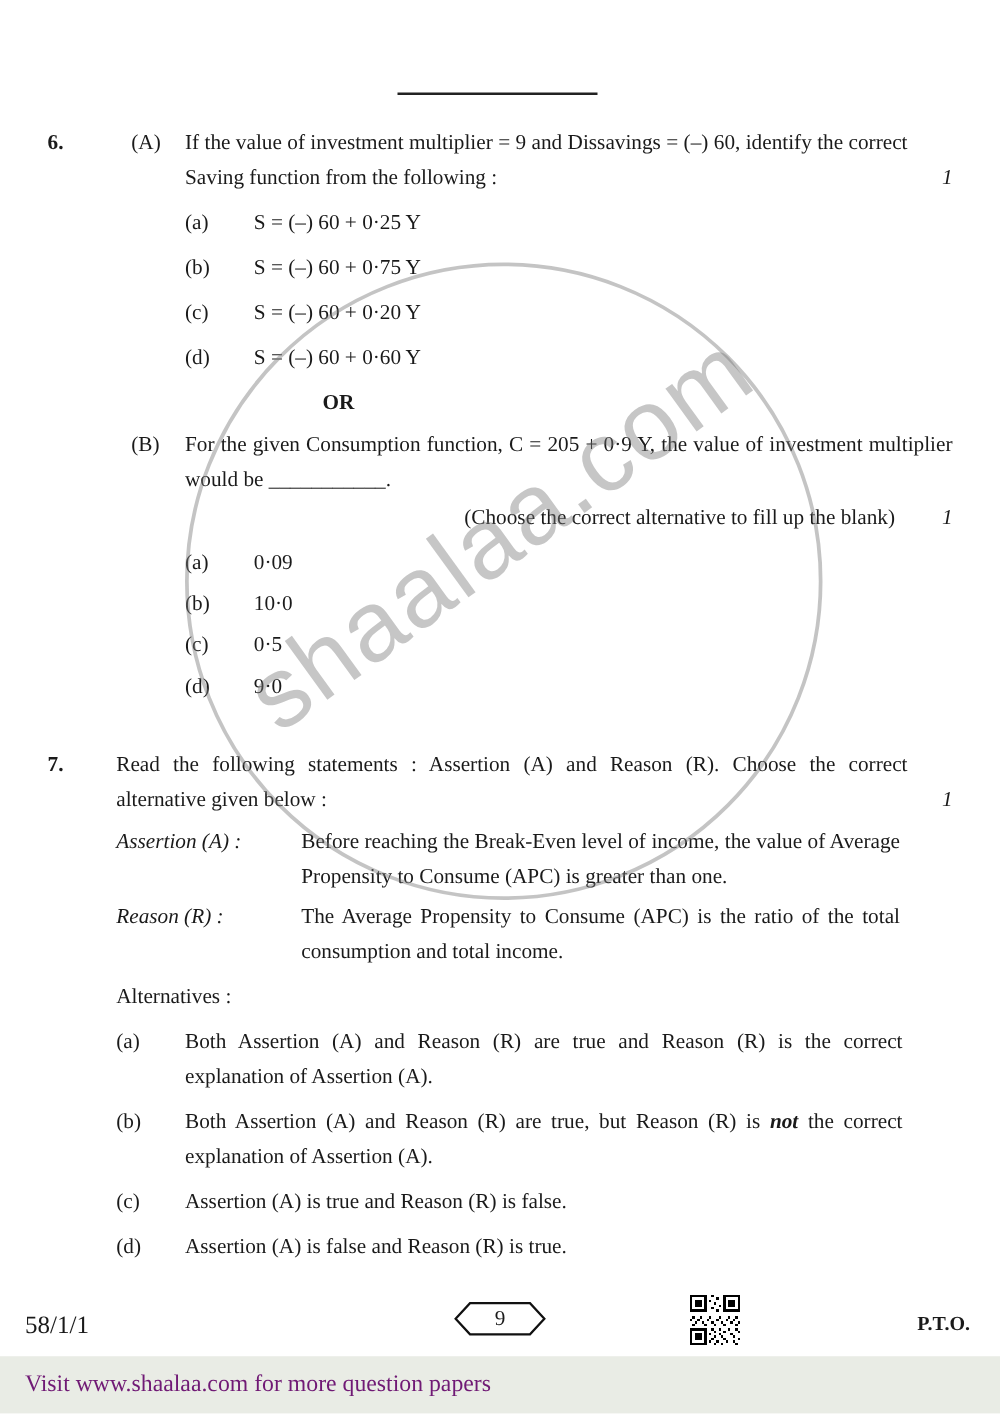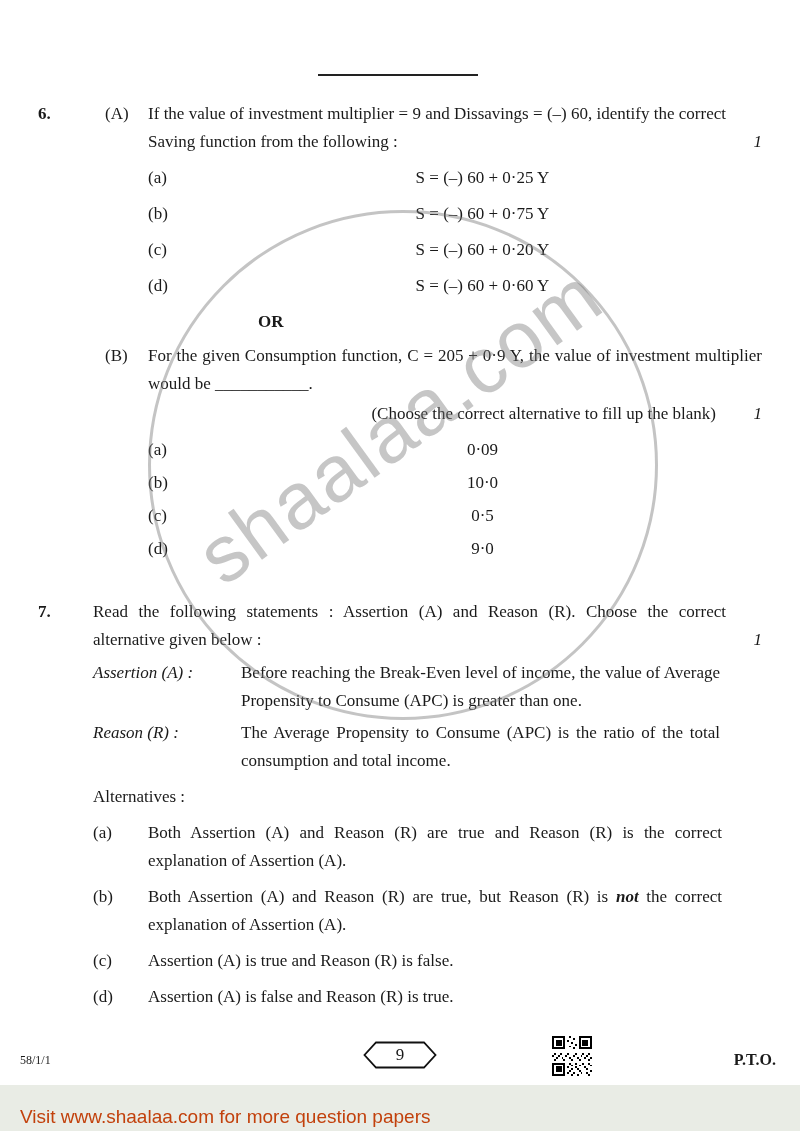--- a/index.html
+++ b/index.html
@@ -24,21 +24,21 @@
 
   .para-row { display:flex; }
   .para { flex:1; text-align:justify; }
   .marks { width:36px; text-align:right; font-style:italic; align-self:flex-end; }
 
   .options { margin-top:8px; }
   .opt-row { display:flex; margin-bottom:8px; }
   .opt-row.tight { margin-bottom:5px; }
   .opt-label { width:55px; }
   .opt-text { flex:1; text-align:justify; padding-right:40px; }
-  .opt-text-short { flex:1;text-align:center; }
+  .opt-text-short { flex:1; }
 
   .or-line { font-weight:bold; margin:0 0 6px 110px; }
 
   .hint-row { display:flex; margin-top:2px; }
   .hint { flex:1; text-align:right; padding-right:10px; }
 
   .q7 { margin-top:30px; }
   .ar-row { display:flex; margin-top:5px;gap:16px; }
   .ar-label { width:132px; font-style:italic; }
   .ar-text { flex:1; text-align:justify; padding-right:42px; }
@@ -52,34 +52,34 @@
     position:absolute; left:148px; top:210px; width:510px; height:510px;
     border:3px solid rgba(125,125,125,0.45); border-radius:50%;
   }
   .wm-text {
     position:absolute; left:80px; top:412px; width:640px; text-align:center;
     font-family:"Liberation Sans", sans-serif; font-size:80px; letter-spacing:2px;
     color:rgba(120,120,120,0.42); transform:rotate(-36deg);
   }
 
   
-  .footer-code { position:absolute; left:20px; top:1046px; font-size:12px; }
+  .footer-code { position:absolute; left:20px; top:1046px; font-size:20px; }
   .pto { position:absolute; right:24px; top:1046px; font-size:16px; font-weight:bold; }
   .page-badge { position:absolute; left:363px; top:1041px; width:74px; height:28px; }
   .page-badge svg { position:absolute; left:0; top:0; }
   .page-badge .num {
     position:absolute; left:0; top:0; width:74px; height:28px;
     text-align:center; line-height:28px; font-size:17px;
   }
   .qr { position:absolute; left:552px; top:1036px; width:40px; height:40px; }
 
   .banner {
     position:absolute; left:0; right:0; bottom:0; height:46px;
-    background:#e9ece5; display:flex; align-items:flex-end; padding-left:20px;
-    font-family:Liberation Sans, sans-serif; font-size:19px; color:#c2410c;
+    background:#e9ece5; display:flex; align-items:center; padding-left:20px;
+    font-family:Liberation Serif, serif; font-size:19px; color:#701a75;
   }
 </style>
 </head>
 <body>
 
 <div class="page">
 
   <div class="topline"></div>
 
   <div class="content">

